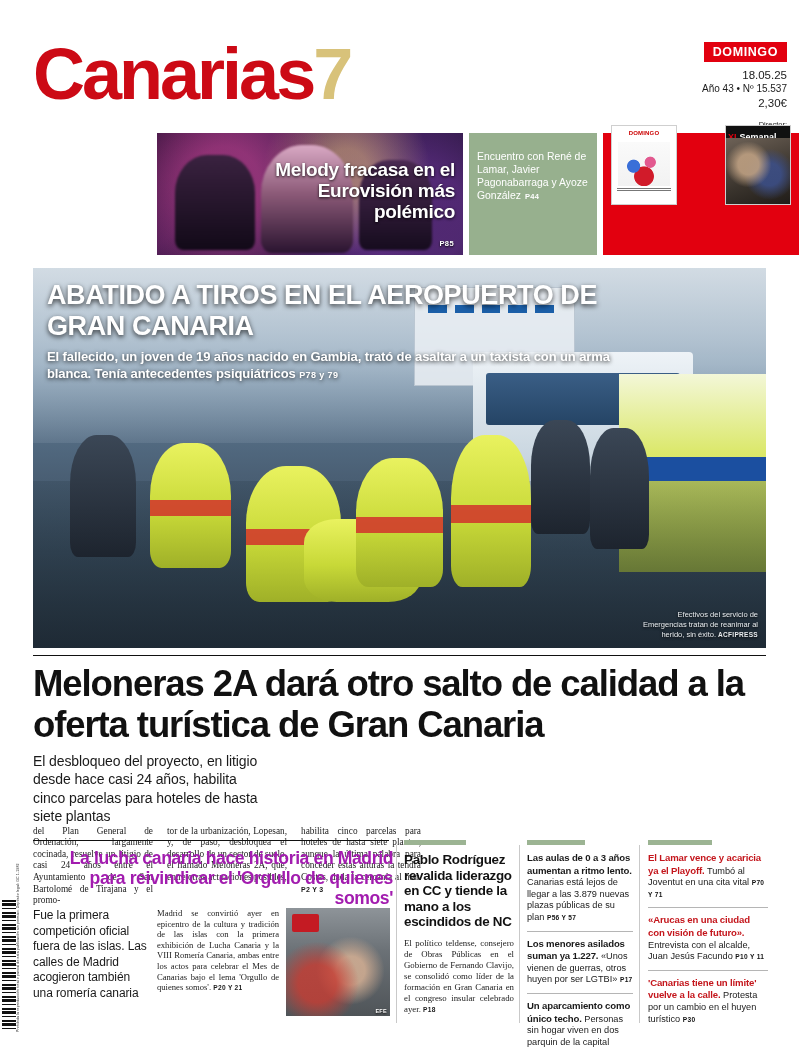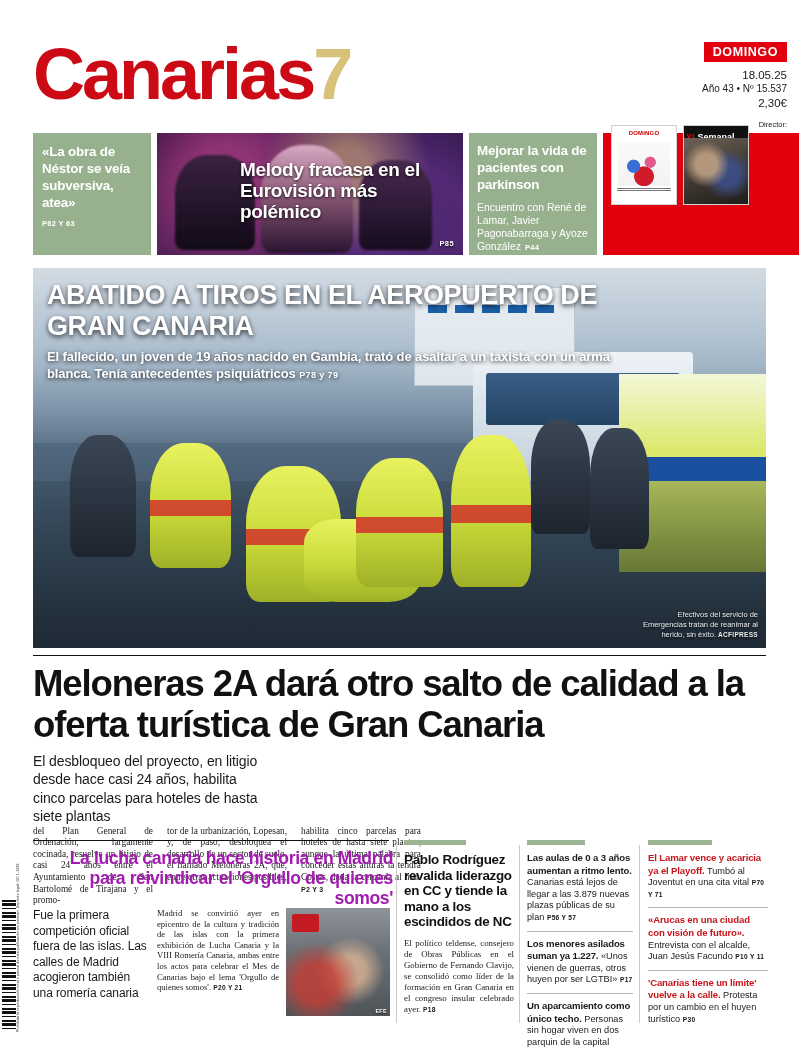--- a/index.html
+++ b/index.html
@@ -91,42 +91,42 @@
     background:linear-gradient(180deg,#d9a9c4,#8c5a78 45%,#2a1430);
     border-radius:45% 45% 12% 12%; filter:blur(.8px);
   }
   .teaser-photo .figure3 {
     position:absolute; left:66%; top:22%; width:24%; height:74%;
     background:linear-gradient(180deg,#4a2a52,#160c1e);
     border-radius:40% 40% 10% 10%; filter:blur(1px);
   }
   .teaser-photo .melody-head {
     position:absolute; right:8px; top:26px; width:215px;
-    color:#fff; font-weight:bold;
+    text-align:right; color:#fff; font-weight:bold;
     font-size:19px; line-height:21px; letter-spacing:-.3px;
     text-shadow:0 1px 3px rgba(0,0,0,.85);
   }
   .teaser-photo .melody-page {
     position:absolute; right:9px; bottom:7px; color:#fff;
     font-size:7.5px; font-weight:bold; letter-spacing:.4px;
     text-shadow:0 1px 2px rgba(0,0,0,.9);
   }
 
   .teaser-c { left:436px; top:0; width:128px; height:122px; padding:9px 8px; }
   .teaser-c .t-head { font-size:13.4px; }
   .teaser-c .t-sub {
     font-size:10.4px; line-height:13px; margin-top:8px; font-weight:normal;
   }
   .teaser-c .tz-page { margin-left:4px;margin-top:40px; }
 
   .teaser-d {
     position:absolute; left:570px; top:0; width:196px; height:122px;
     background:#e2000f;
   }
-  .supp-thumbs { position:absolute; left:8px; top:-8px; width:180px; height:78px; display:flex; gap:6px; }
+  .supp-thumbs { position:absolute; left:8px; top:-8px; width:180px; height:78px; display:flex; gap:6px;justify-content:space-between; }
   .thumb {
     width:66px; height:80px; background:#fff; border:1px solid #cfcfcf;
     position:relative; overflow:hidden;
   }
   .thumb-domingo .tt {
     position:absolute; top:4px; left:0; right:0; text-align:center;
     font-size:6px; font-weight:bold; color:#c00; letter-spacing:.2px;
   }
   .thumb-domingo .art {
     position:absolute; left:6px; top:16px; right:6px; height:44px;
@@ -370,36 +370,31 @@
       <div class="mast-meta">Año 43 • Nº 15.537</div>
       <div class="mast-price">2,30€</div>
       <div class="mast-director">Director:</div>
       <div class="mast-director">Francisco Suárez Álamo</div>
       <div class="mast-web">www.canarias7.es</div>
     </div>
   </div>
 
   <div class="teasers">
 
-    <div class="tz-green teaser-a">
-      <div class="t-head">«La obra de Néstor se veía subversiva, atea»</div>
-      <span class="tz-page">P62 Y 63</span>
-    </div>
 
     <div class="teaser-photo">
       <div class="ph-bg"></div>
       <div class="figure1"></div>
       <div class="figure2"></div>
       <div class="figure3"></div>
       <div class="melody-head">Melody fracasa en el Eurovisión más polémico</div>
       <div class="melody-page">P85</div>
     </div>
 
     <div class="tz-green teaser-c">
-      <div class="t-head">Mejorar la vida de pacientes con parkinson</div>
       <div class="t-sub"><span>Encuentro con René de Lamar, Javier Pagonabarraga y Ayoze González</span><span class="tz-page">P44</span></div>
     </div>
 
     <div class="teaser-d">
       <div class="supp-thumbs">
         <div class="thumb thumb-domingo">
           <div class="tt">DOMINGO</div>
           <div class="art"></div>
           <div class="cap"></div>
         </div>

